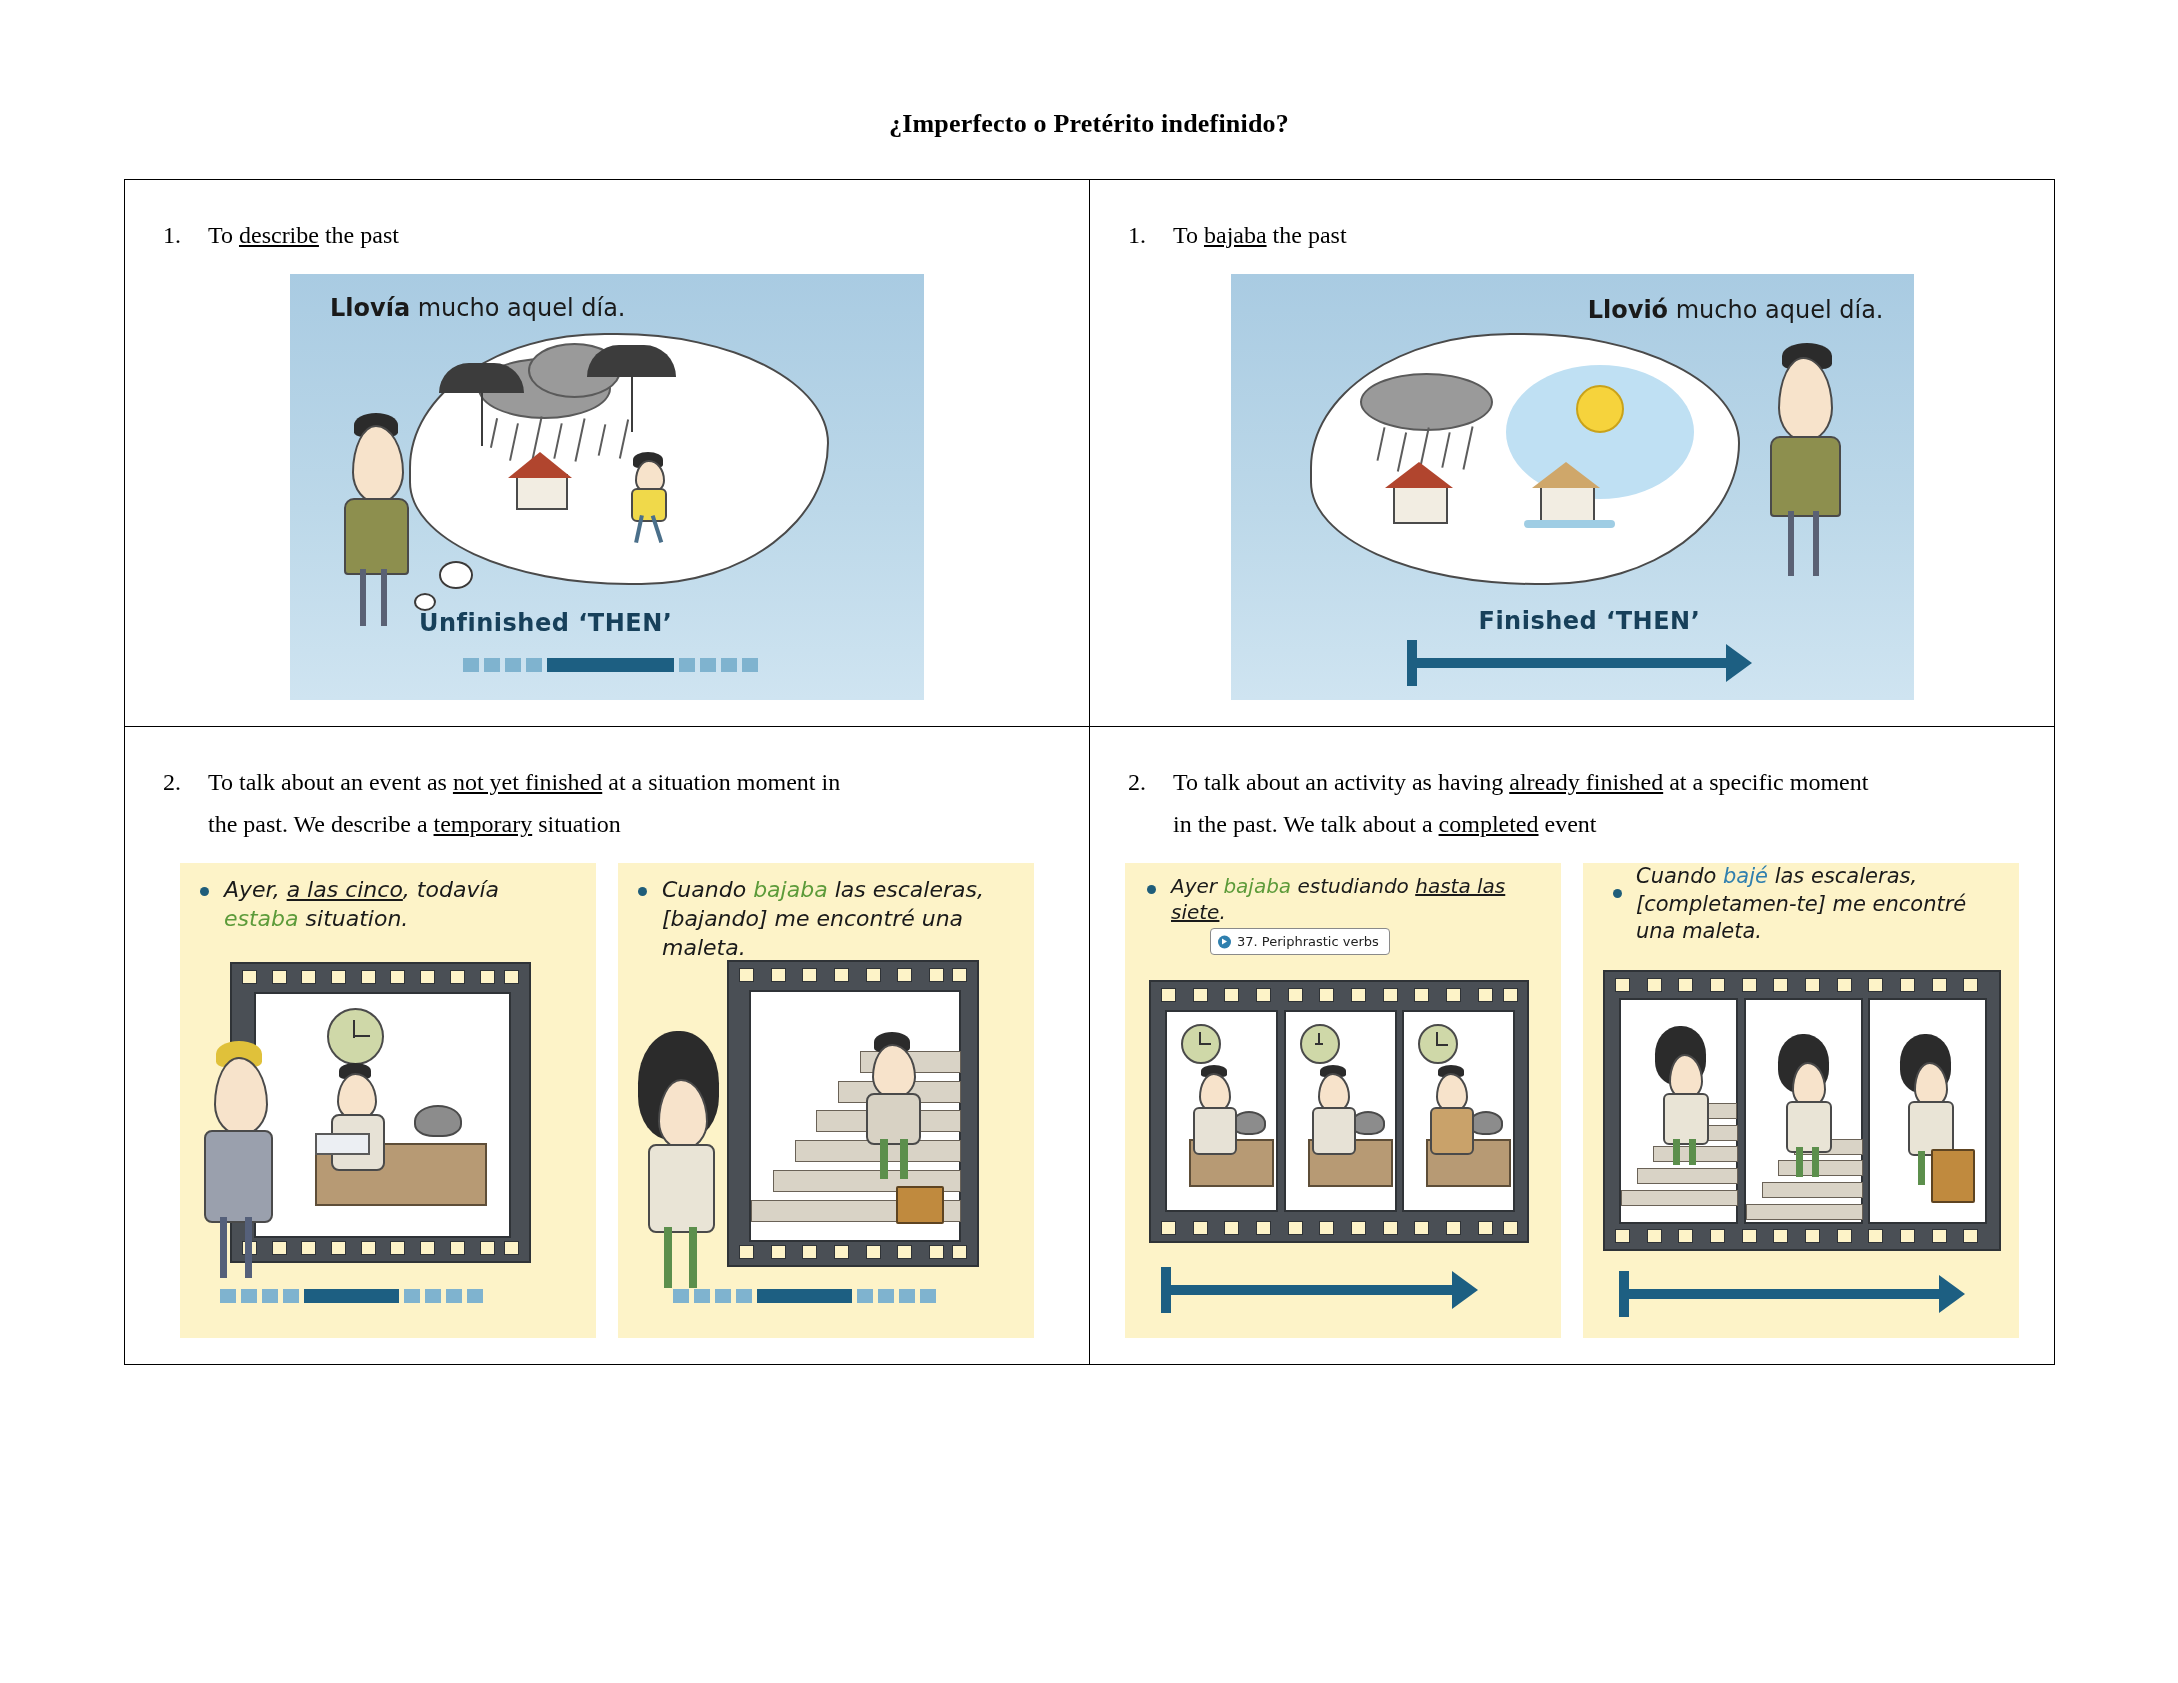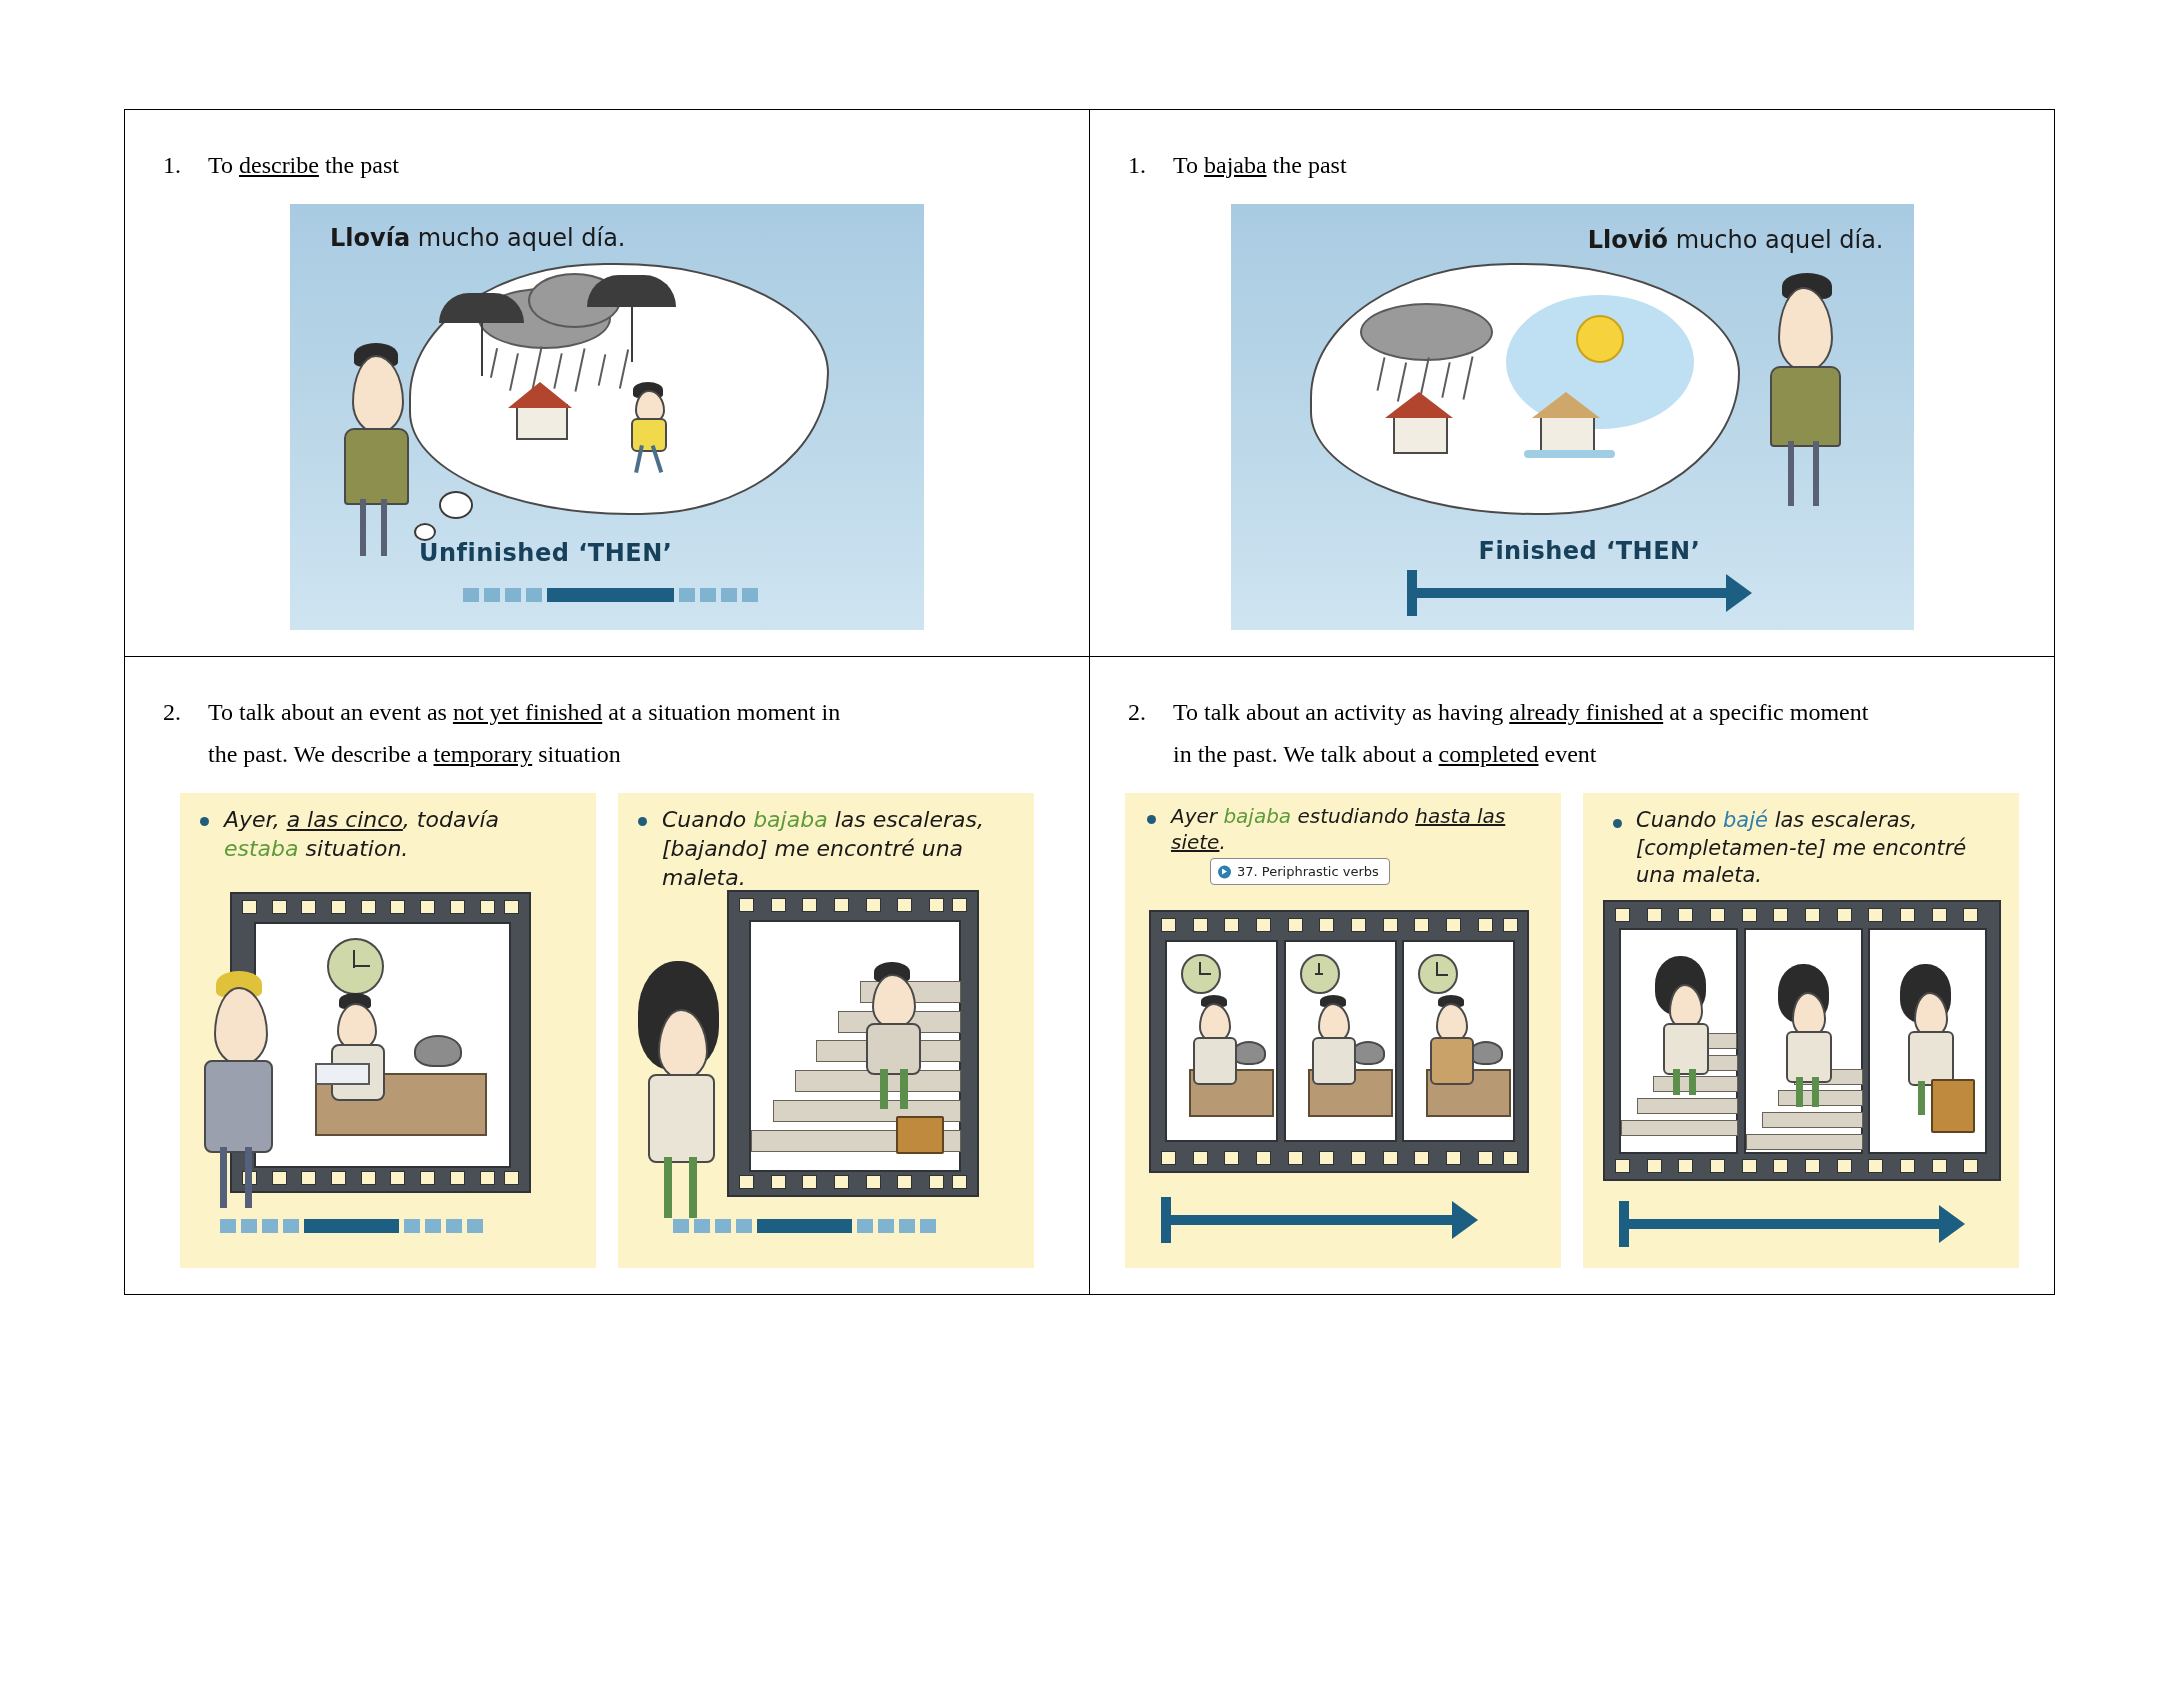--- a/index.html
+++ b/index.html
@@ -290,20 +290,21 @@
     border-top: 3px solid transparent;
     border-bottom: 3px solid transparent;
     border-left: 5px solid #fff;
   }
 </style>
 </head>
 <body>
 
 <div class="page">
 
+  <div class="doc-title">¿Imperfecto o Pretérito indefinido?</div>
 
   <table class="grid">
     <colgroup>
         <col style="width:965px">
         <col style="width:965px">
       </colgroup>
     <tbody>
 
 
       <tr>
@@ -675,21 +676,21 @@
 
                 <div>
                   <div class="arrow-cap" style="left:36px;top:404px;height:46px;"></div>
                   <div class="arrow-bar" style="left:36px;top:422px;width:297px;"></div>
                   <div class="arrow-head" style="left:327px;top:408px;"></div>
                 </div>
               </div>
 
               <div class="panelcard" style="width:436px;height:475px;">
                 <div class="bullet" style="left:30px;top:26px;"></div>
-                <div class="txt" style="left:53px;top:14px;width:366px;font-size:21px;">
+                <div class="txt" style="left:53px;top:0;width:366px;font-size:21px;">
                   <span>Cuando </span><span class="b">bajé</span><span> las escaleras, [completamen-te] me encontré una maleta.</span>
                 </div>
 
                 <div class="film" style="left:20px;top:107px;width:394px;height:277px;">
                   <div class="sprock" style="left:10px;top:6px;"></div>
                   <div class="sprock" style="left:42px;top:6px;"></div>
                   <div class="sprock" style="left:73px;top:6px;"></div>
                   <div class="sprock" style="left:105px;top:6px;"></div>
                   <div class="sprock" style="left:137px;top:6px;"></div>
                   <div class="sprock" style="left:168px;top:6px;"></div>

